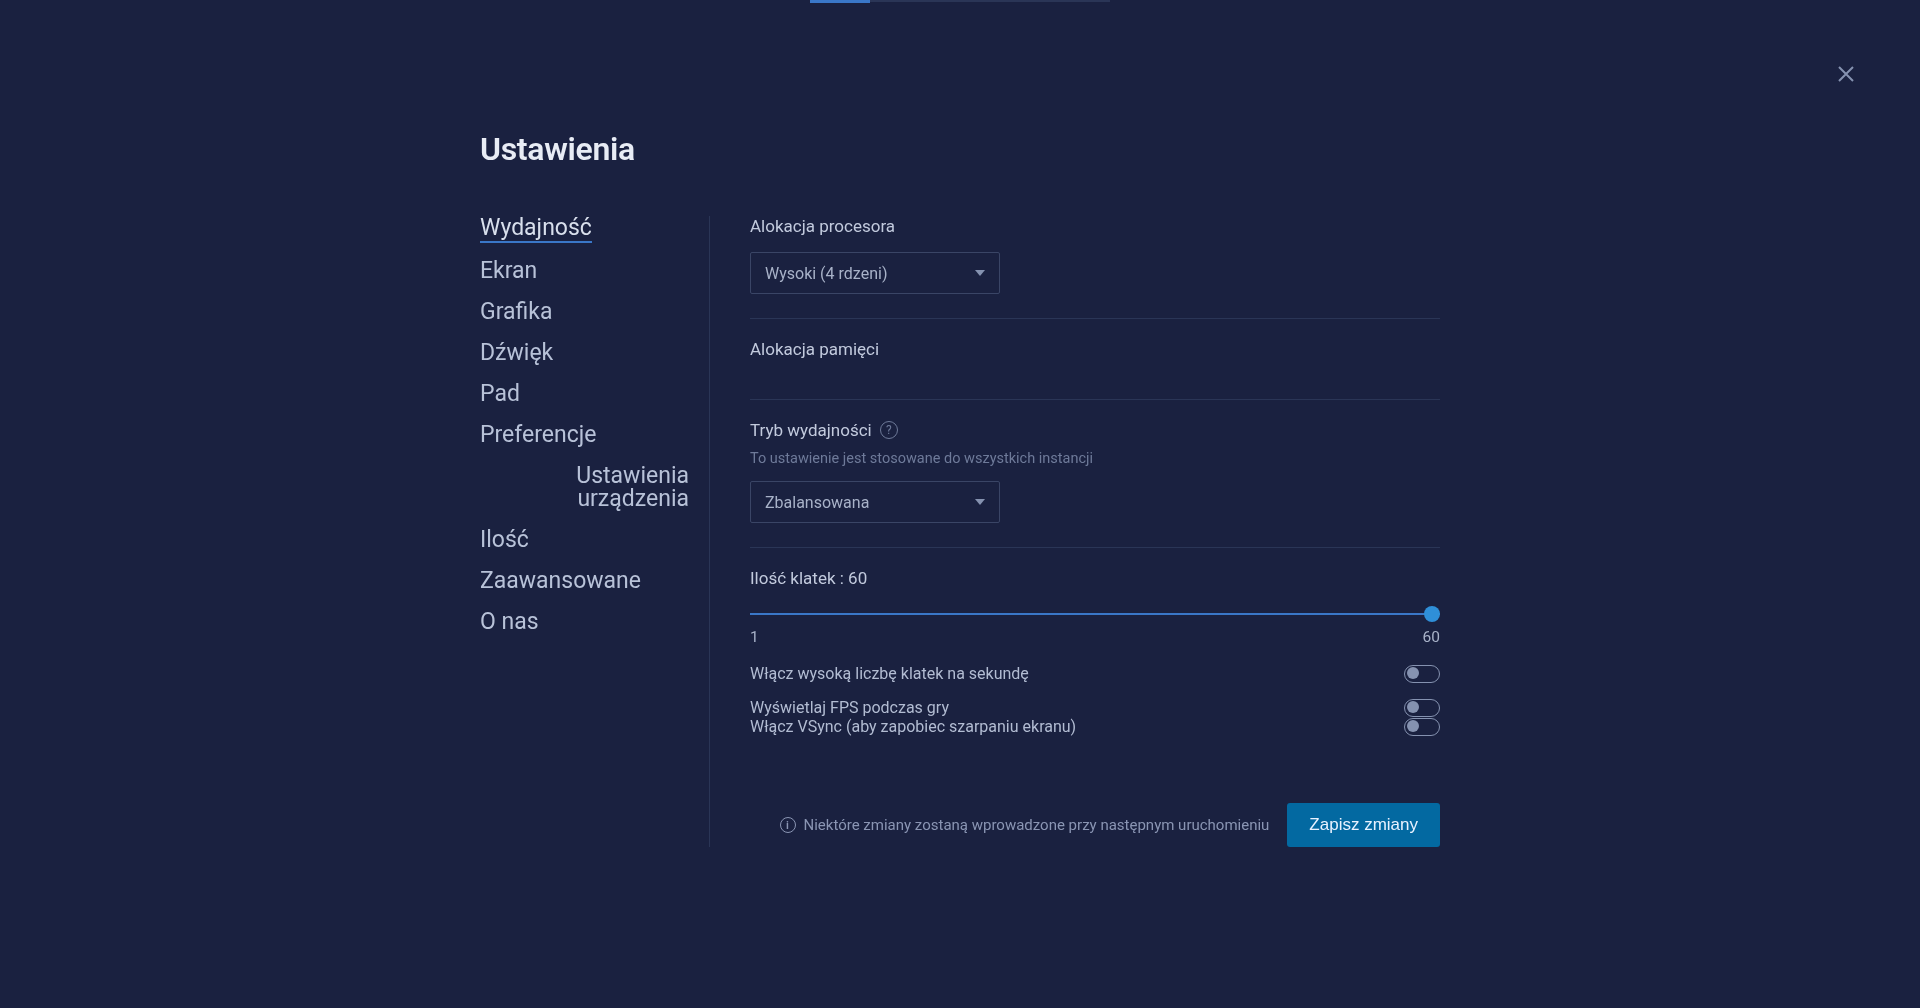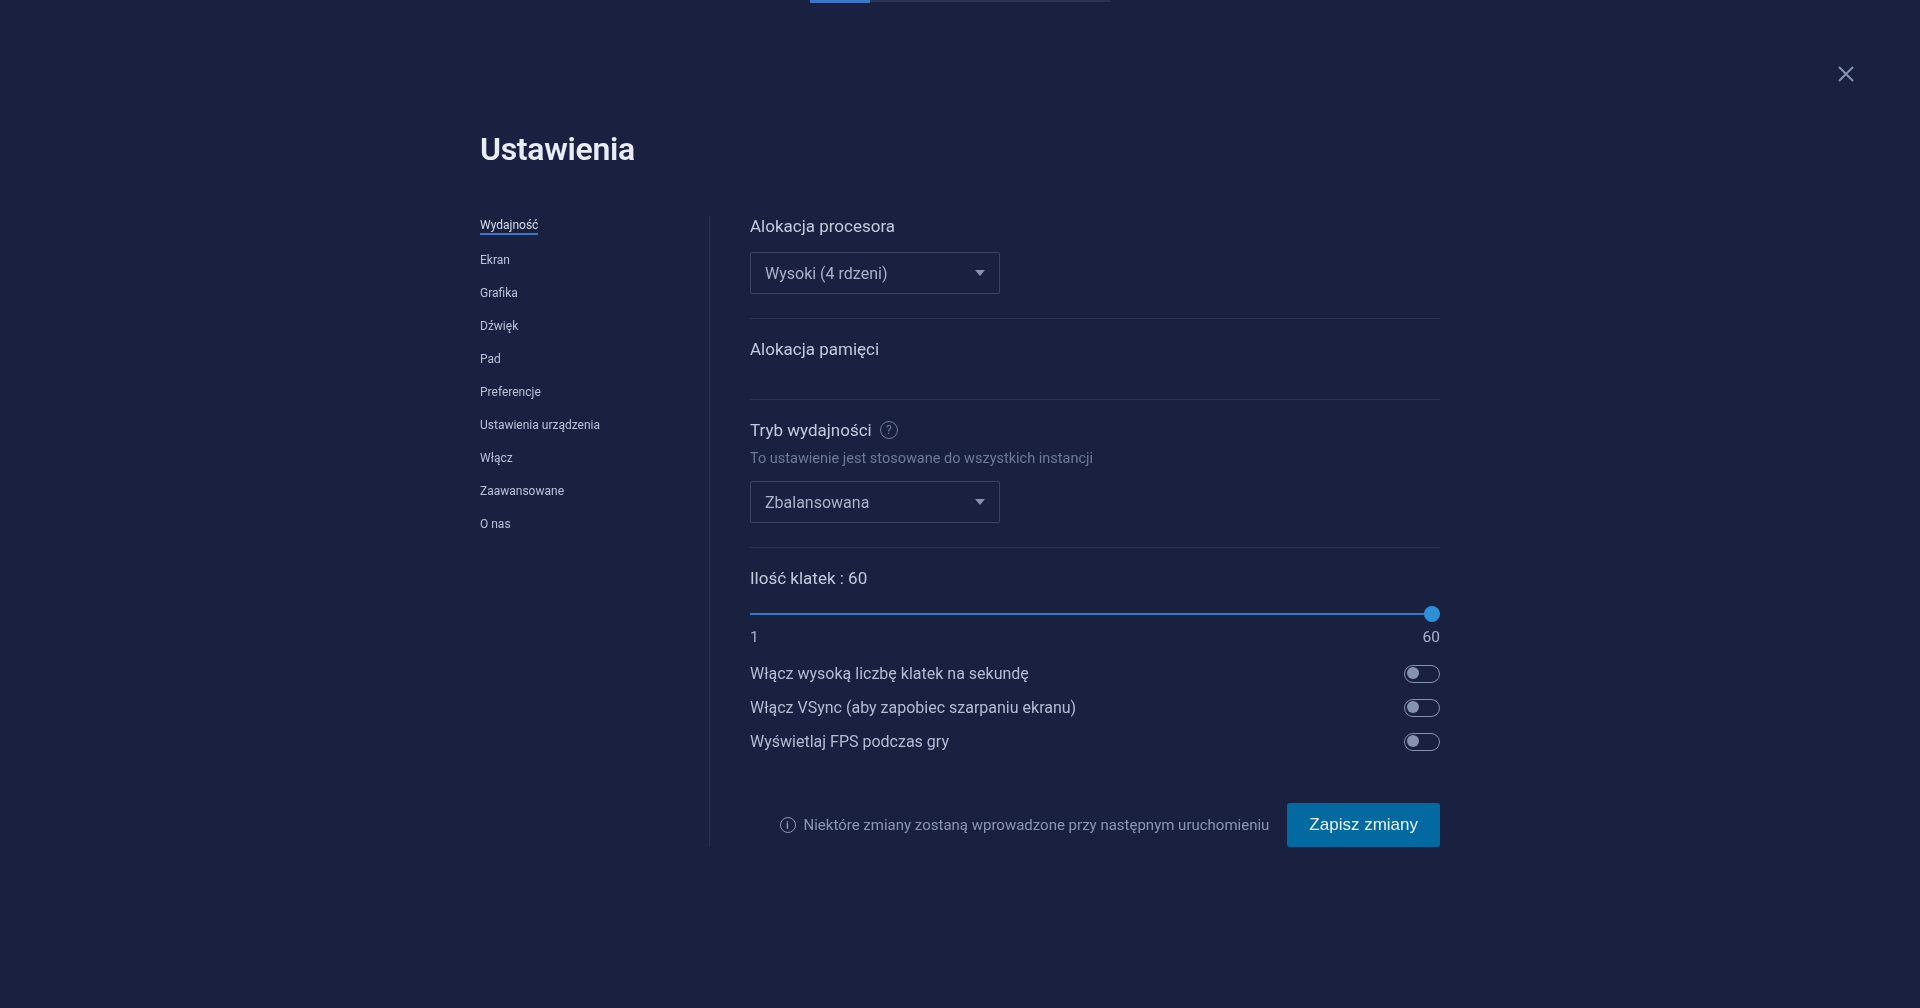--- a/index.html
+++ b/index.html
@@ -60,25 +60,26 @@
   display: flex;
 }
 
 .sidebar {
   width: 230px;
   border-right: 1px solid #2a3556;
   padding-right: 20px;
 }
 
 .sidebar-item {
-  font-size: 12px;
+  font-size: 23px;
   color: #b8c2d8;
   padding-bottom: 18px;
   cursor: pointer;
   display: inline-block;
+  text-align: right;
 }
 .sidebar-item.active {
   color: #d8dfec;
   border-bottom: 2.5px solid #3a77c8;
   padding-bottom: 2px;
   margin-bottom: 16px;
 }
 .sidebar-row { line-height: 1; }
 
 .content {
@@ -259,21 +260,21 @@
 
   <div class="settings-body">
     <div class="sidebar">
       <div class="sidebar-row"><span class="sidebar-item active">Wydajność</span></div>
       <div class="sidebar-row"><span class="sidebar-item">Ekran</span></div>
       <div class="sidebar-row"><span class="sidebar-item">Grafika</span></div>
       <div class="sidebar-row"><span class="sidebar-item">Dźwięk</span></div>
       <div class="sidebar-row"><span class="sidebar-item">Pad</span></div>
       <div class="sidebar-row"><span class="sidebar-item">Preferencje</span></div>
       <div class="sidebar-row"><span class="sidebar-item">Ustawienia urządzenia</span></div>
-      <div class="sidebar-row"><span class="sidebar-item">Włącz</span></div>
+      <div class="sidebar-row"><span class="sidebar-item">Ilość</span></div>
       <div class="sidebar-row"><span class="sidebar-item">Zaawansowane</span></div>
       <div class="sidebar-row"><span class="sidebar-item">O nas</span></div>
     </div>
 
     <div class="content">
 
       <div class="section">
         <div class="section-label">Alokacja procesora</div>
         <div class="select-box">
           <span>Wysoki (4 rdzeni)</span>
@@ -307,32 +308,32 @@
           <span>1</span>
           <span>60</span>
         </div>
 
         <div class="toggle-row">
           <span class="toggle-label">Włącz wysoką liczbę klatek na sekundę</span>
           <div class="toggle">
               <div class="toggle-knob"></div>
             </div>
         </div>
+        <div class="toggle-row" style="margin-bottom:0">
+          <span class="toggle-label">Wyświetlaj FPS podczas gry</span>
+          <div class="toggle">
+              <div class="toggle-knob"></div>
+            </div>
+        </div>
         <div class="toggle-row">
           <span class="toggle-label">Włącz VSync (aby zapobiec szarpaniu ekranu)</span>
           <div class="toggle">
               <div class="toggle-knob"></div>
             </div>
         </div>
-        <div class="toggle-row" style="margin-bottom:0">
-          <span class="toggle-label">Wyświetlaj FPS podczas gry</span>
-          <div class="toggle">
-              <div class="toggle-knob"></div>
-            </div>
-        </div>
       </div>
 
       <div class="footer">
         <div class="footer-info">
           <span class="info-icon">i</span>
           <span>Niektóre zmiany zostaną wprowadzone przy następnym uruchomieniu</span>
         </div>
         <button class="save-btn">Zapisz zmiany</button>
       </div>
 

